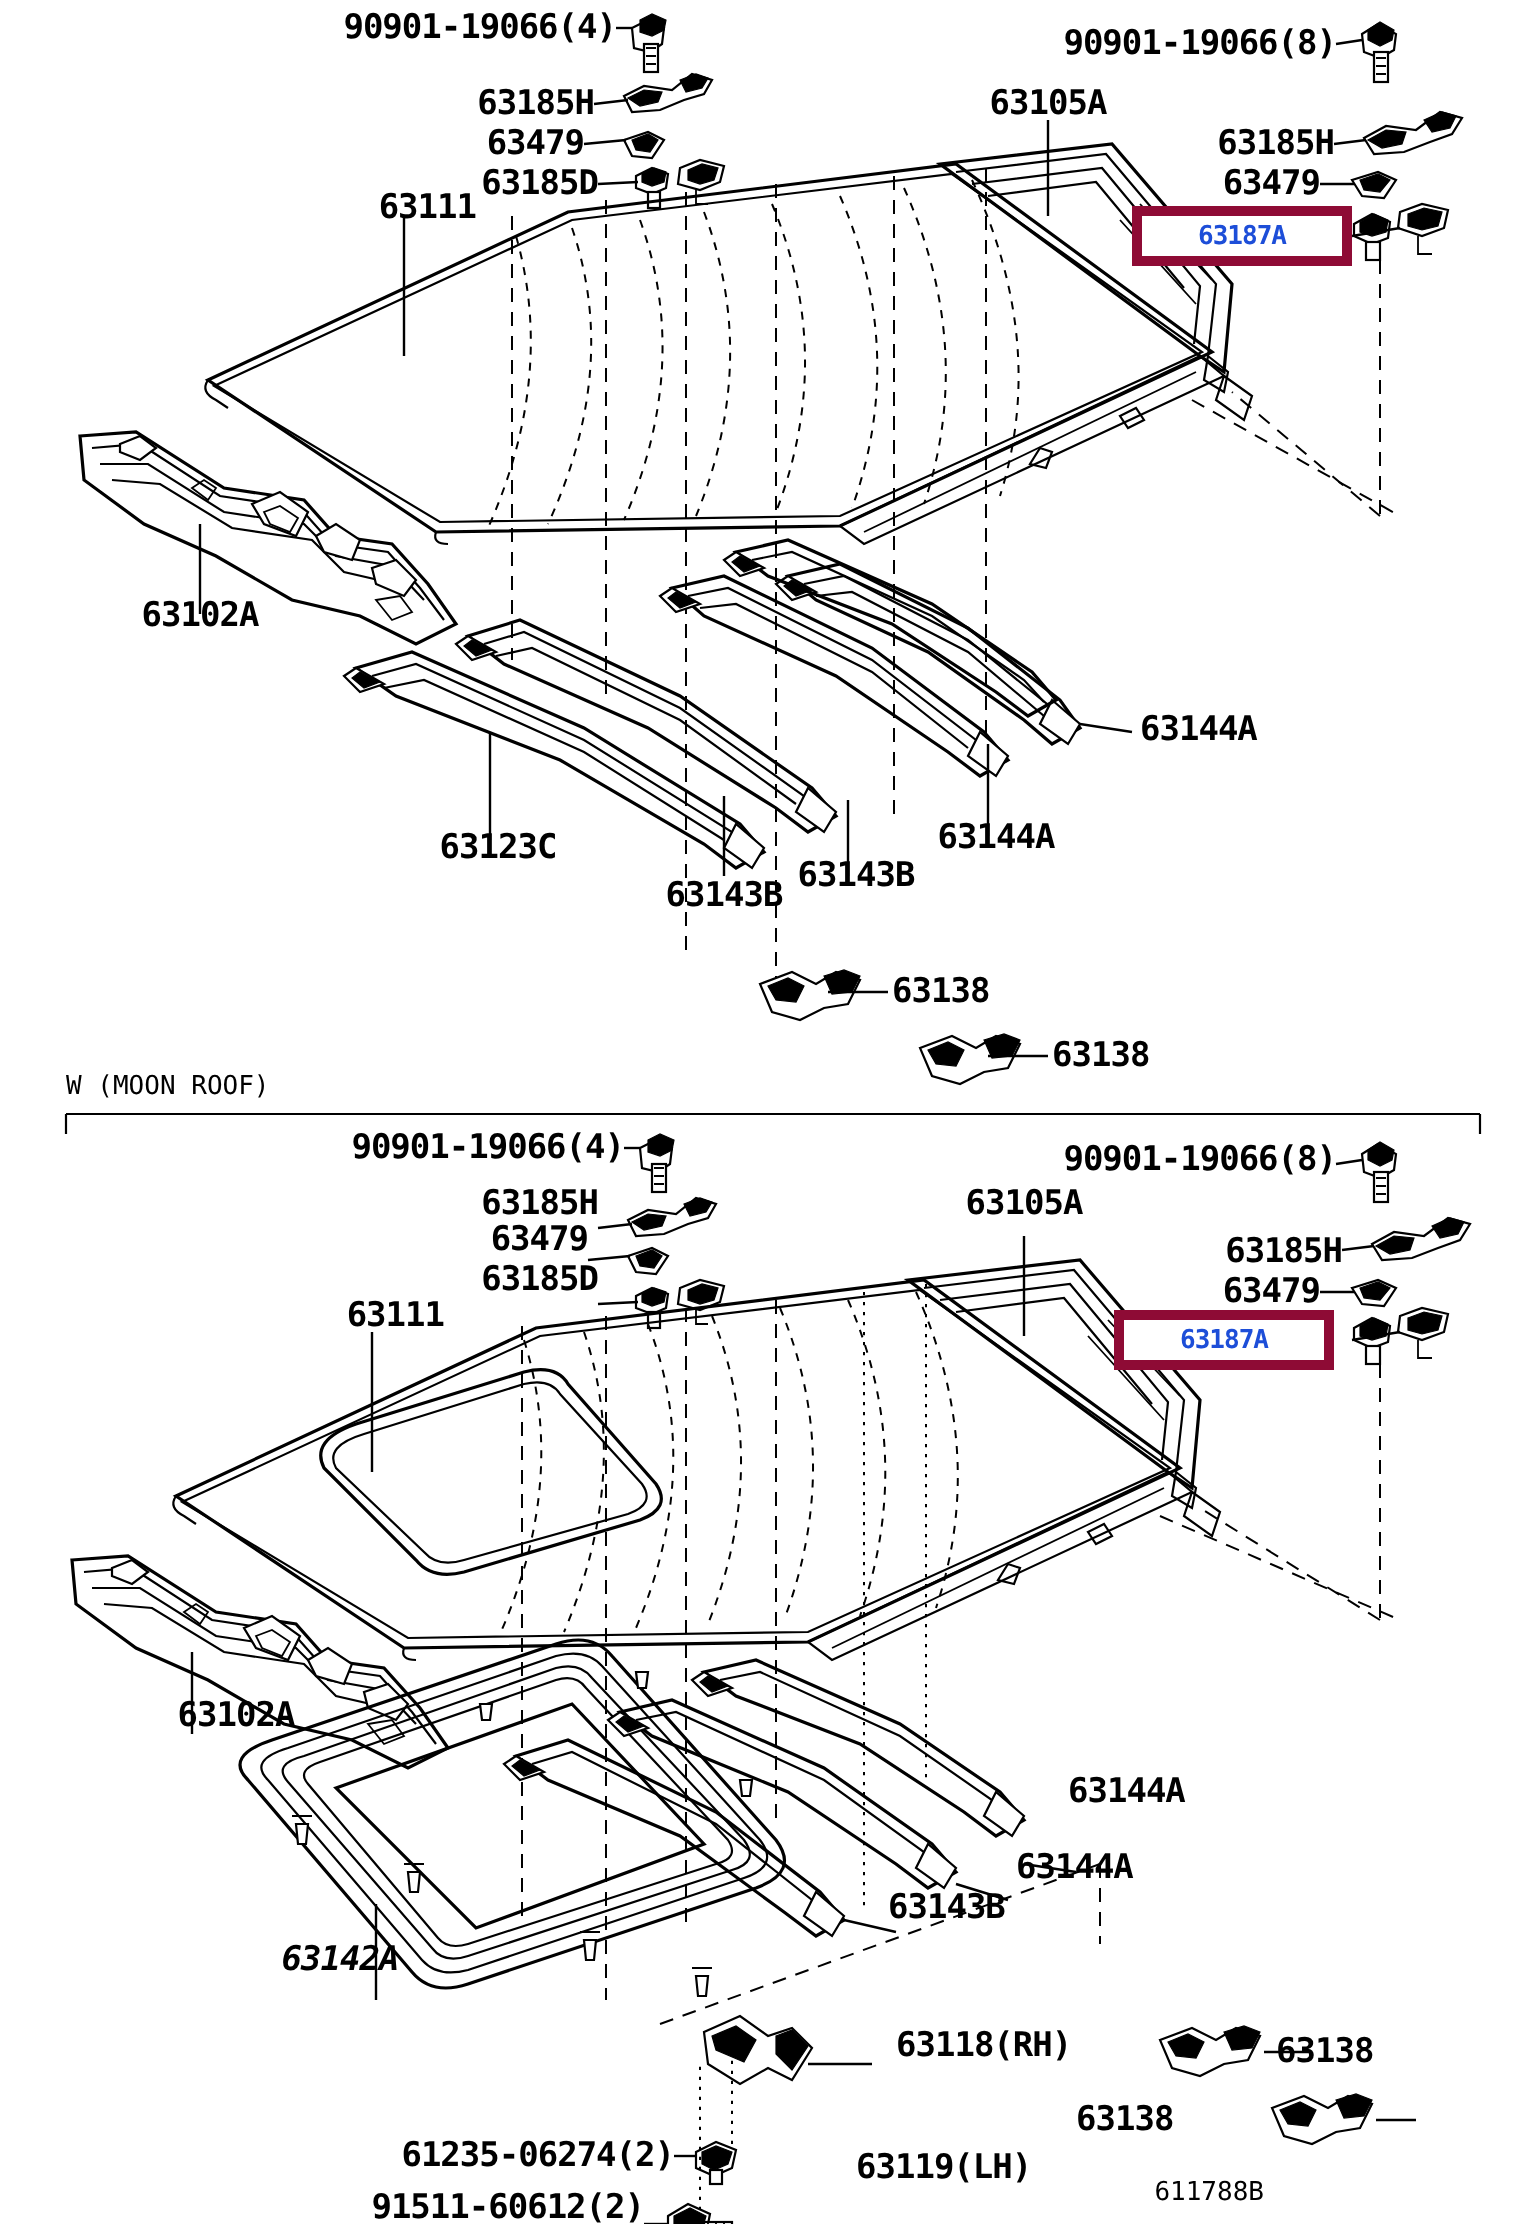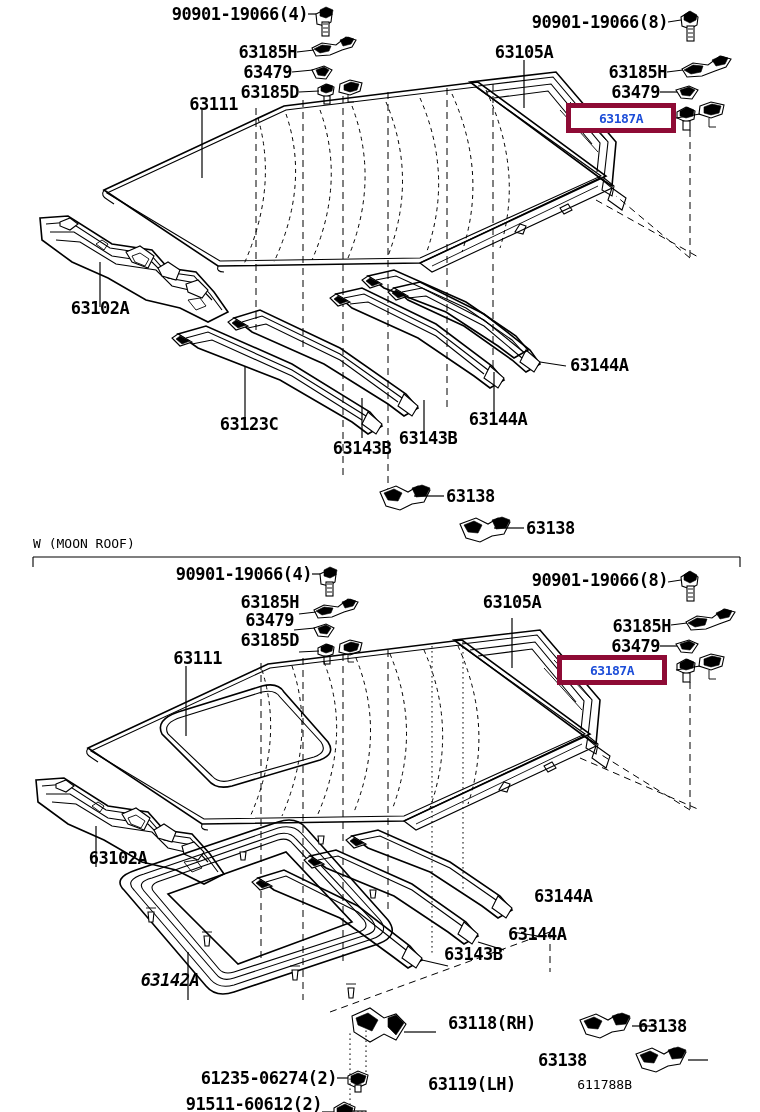--- a/index.html
+++ b/index.html
@@ -470,15 +470,15 @@
 <div class="lbl" style="left:508px;top:926px;">63144A</div>
 <div class="lbl" style="left:444px;top:946px;">63143B</div>
 <div class="lbl c" style="left:170px;top:972px;font-style:italic;">63142A</div>
 <div class="lbl" style="left:448px;top:1015px;">63118(RH)</div>
 <div class="lbl" style="left:428px;top:1036px;margin-top:40px;">63119(LH)</div>
 <div class="lbl" style="left:638px;top:1018px;">63138</div>
 <div class="lbl" style="left:538px;top:1052px;">63138</div>
 <div class="lbl r" style="left:337px;top:1070px;">61235-06274(2)</div>
 <div class="lbl r" style="left:322px;top:1096px;">91511-60612(2)</div>
 
-<div class="corner" style="right:8px;bottom:20px;">611788B</div>
+<div class="corner" style="right:8px;bottom:8px;">611788B</div>
 
 </div>
 
 </body></html>

